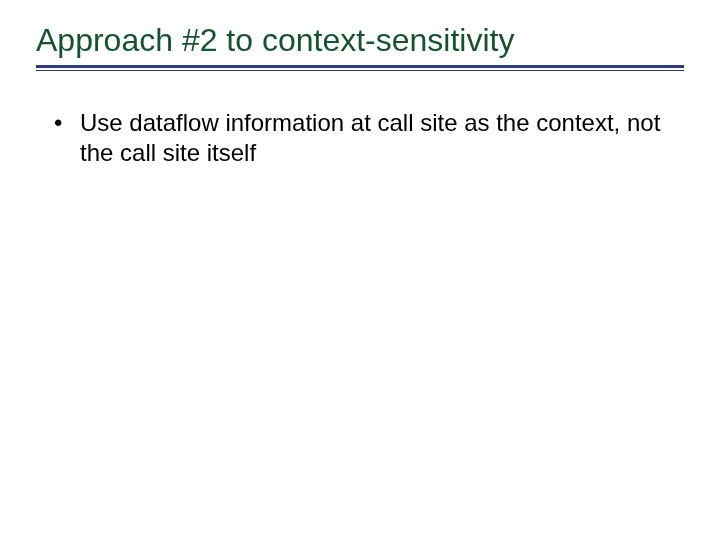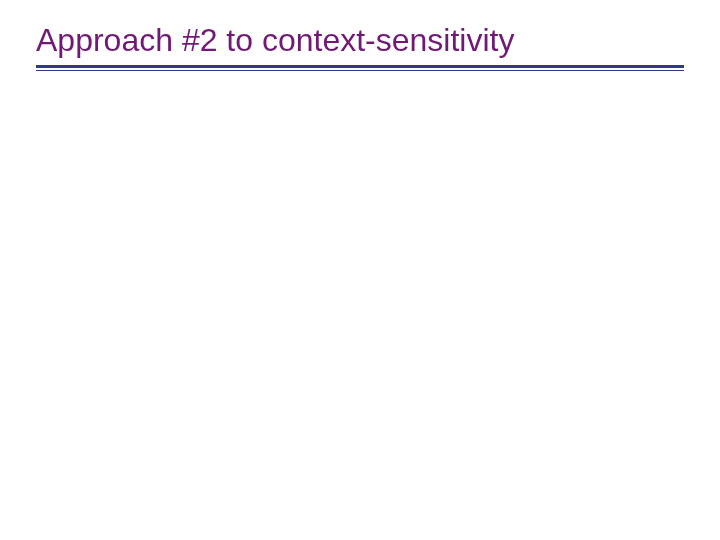--- a/index.html
+++ b/index.html
@@ -21,21 +21,21 @@
   .title-block {
     position: absolute;
     left: 36px;
     top: 22px;
     width: 648px;
   }
   .title {
     font-size: 32px;
     font-weight: 400;
     letter-spacing: 0px;
-    color: #701a75;
+    color: #14532d;
     margin: 0 0 6px 0;
     line-height: 1.15;
   }
   .rule-thick {
     height: 3px;
     background: #2e3b80;
     width: 100%;
     margin-top: 4px;
   }
   .rule-thin {
@@ -75,14 +75,19 @@
 <body>
 
 <div class="slide">
 
   <div class="title-block">
     <h1 class="title">Approach #2 to context-sensitivity</h1>
     <div class="rule-thick"></div>
     <div class="rule-thin"></div>
   </div>
 
+  <div class="body">
+    <ul class="bullets">
+      <li>Use dataflow information at call site as the context, not the call site itself</li>
+    </ul>
+  </div>
 
 </div>
 
 </body></html>

